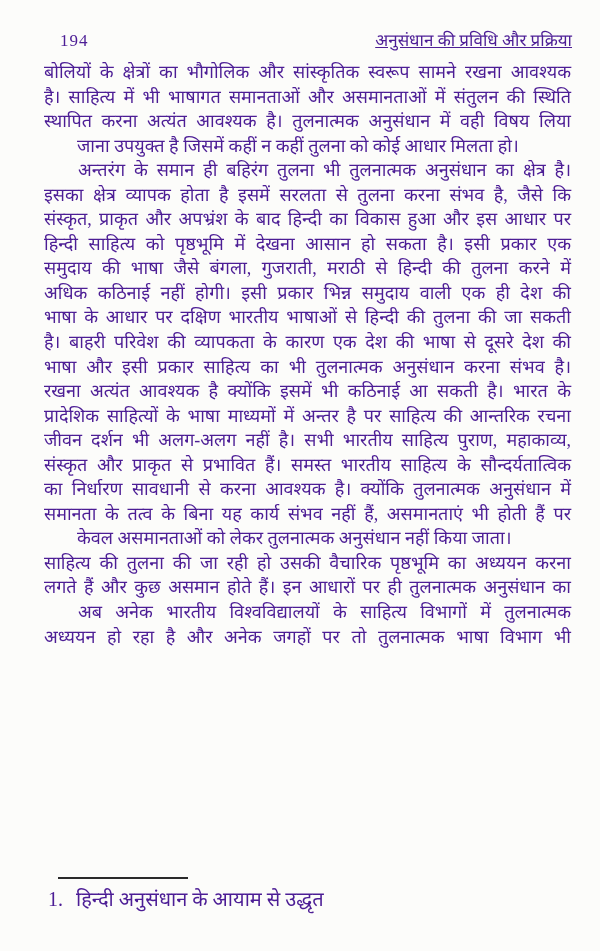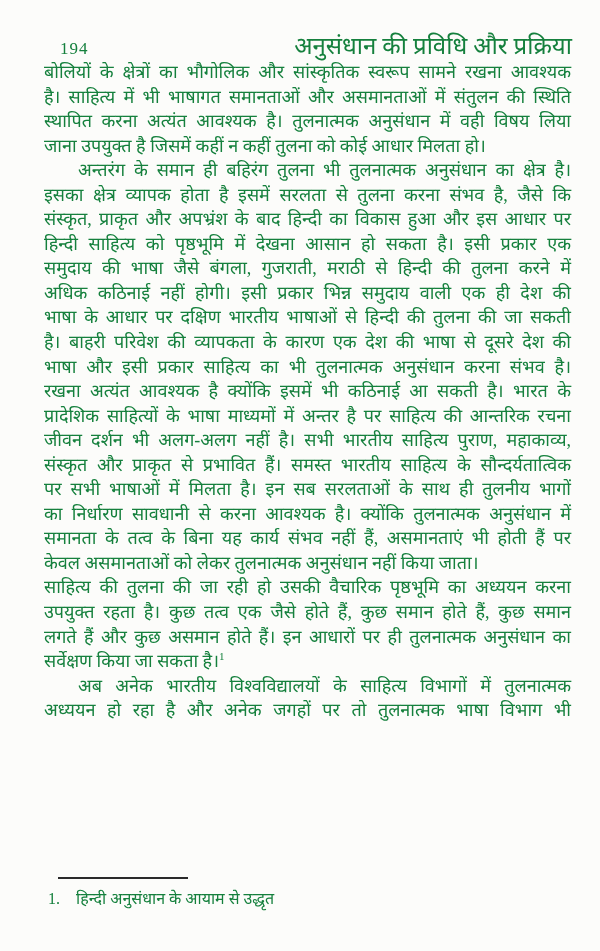--- a/index.html
+++ b/index.html
@@ -6,40 +6,41 @@
     margin: 0;
     padding: 0;
     background: #e9e9e7;
   }
   .page {
     position: relative;
     width: 600px;
     height: 951px;
     margin: 0 auto;
     background: #fcfcfa;
-    color: #15803d;
+    color: #4c1d95;
     font-family: "Liberation Serif", "DejaVu Serif", serif;
     overflow: hidden;
     box-sizing: border-box;
   }
   .header {
     position: absolute;
     top: 28px;
     left: 60px;
     right: 28px;
     display: flex;
     justify-content: space-between;
     align-items: baseline;
   }
   .page-number {
     font-size: 17px;
     letter-spacing: 1px;
   }
   .running-title {
-    font-size: 24px;
+    font-size: 17px;
+    text-decoration: underline;
   }
   .body-text {
     position: absolute;
     top: 60px;
     left: 44px;
     width: 527px;
   }
   .para {
     margin: 0;
   }
@@ -50,40 +51,41 @@
     text-align: justify;
     text-align-last: justify;
     white-space: nowrap;
     overflow: visible;
   }
   .line.first {
     text-indent: 34px;
   }
   .line.last-natural {
     text-align-last: left;
+    margin-left: 33px;
   }
   .line sup {
     font-size: 11px;
     line-height: 0;
     vertical-align: super;
   }
   .footnote-rule {
     position: absolute;
     left: 58px;
     top: 877px;
     width: 130px;
     height: 0;
     border-top: 2px solid #2a2a2a;
   }
   .footnote {
     position: absolute;
     left: 48px;
     top: 888px;
     width: 520px;
-    font-size: 16px;
+    font-size: 20px;
     line-height: 22px;
   }
   .fn-marker {
     display: inline-block;
     width: 28px;
   }
 </style>
 </head>
 <body>
 
@@ -110,30 +112,27 @@
         <div class="line">अधिक कठिनाई नहीं होगी। इसी प्रकार भिन्न समुदाय वाली एक ही देश की</div>
         <div class="line">भाषा के आधार पर दक्षिण भारतीय भाषाओं से हिन्दी की तुलना की जा सकती</div>
         <div class="line">है। बाहरी परिवेश की व्यापकता के कारण एक देश की भाषा से दूसरे देश की</div>
         <div class="line">भाषा और इसी प्रकार साहित्य का भी तुलनात्मक अनुसंधान करना संभव है।</div>
       </div>
       <div class="para">
         <div class="line">रखना अत्यंत आवश्यक है क्योंकि इसमें भी कठिनाई आ सकती है। भारत के</div>
         <div class="line">प्रादेशिक साहित्यों के भाषा माध्यमों में अन्तर है पर साहित्य की आन्तरिक रचना</div>
         <div class="line">जीवन दर्शन भी अलग-अलग नहीं है। सभी भारतीय साहित्य पुराण, महाकाव्य,</div>
         <div class="line">संस्कृत और प्राकृत से प्रभावित हैं। समस्त भारतीय साहित्य के सौन्दर्यतात्विक</div>
-        <div class="line">पर सभी भाषाओं में मिलता है। इन सब सरलताओं के साथ ही तुलनीय भागों</div>
         <div class="line">का निर्धारण सावधानी से करना आवश्यक है। क्योंकि तुलनात्मक अनुसंधान में</div>
         <div class="line">समानता के तत्व के बिना यह कार्य संभव नहीं हैं, असमानताएं भी होती हैं पर</div>
         <div class="line last-natural">केवल असमानताओं को लेकर तुलनात्मक अनुसंधान नहीं किया जाता।</div>
       </div>
       <div class="para">
         <div class="line">साहित्य की तुलना की जा रही हो उसकी वैचारिक पृष्ठभूमि का अध्ययन करना</div>
-        <div class="line">उपयुक्त रहता है। कुछ तत्व एक जैसे होते हैं, कुछ समान होते हैं, कुछ समान</div>
         <div class="line">लगते हैं और कुछ असमान होते हैं। इन आधारों पर ही तुलनात्मक अनुसंधान का</div>
-        <div class="line last-natural">सर्वेक्षण किया जा सकता है।<sup>1</sup></div>
       </div>
       <div class="para">
         <div class="line first">अब अनेक भारतीय विश्वविद्यालयों के साहित्य विभागों में तुलनात्मक</div>
         <div class="line">अध्ययन हो रहा है और अनेक जगहों पर तो तुलनात्मक भाषा विभाग भी</div>
       </div>
     </div>
 
   <div class="footnote-rule"></div>
 
   <div class="footnote">

